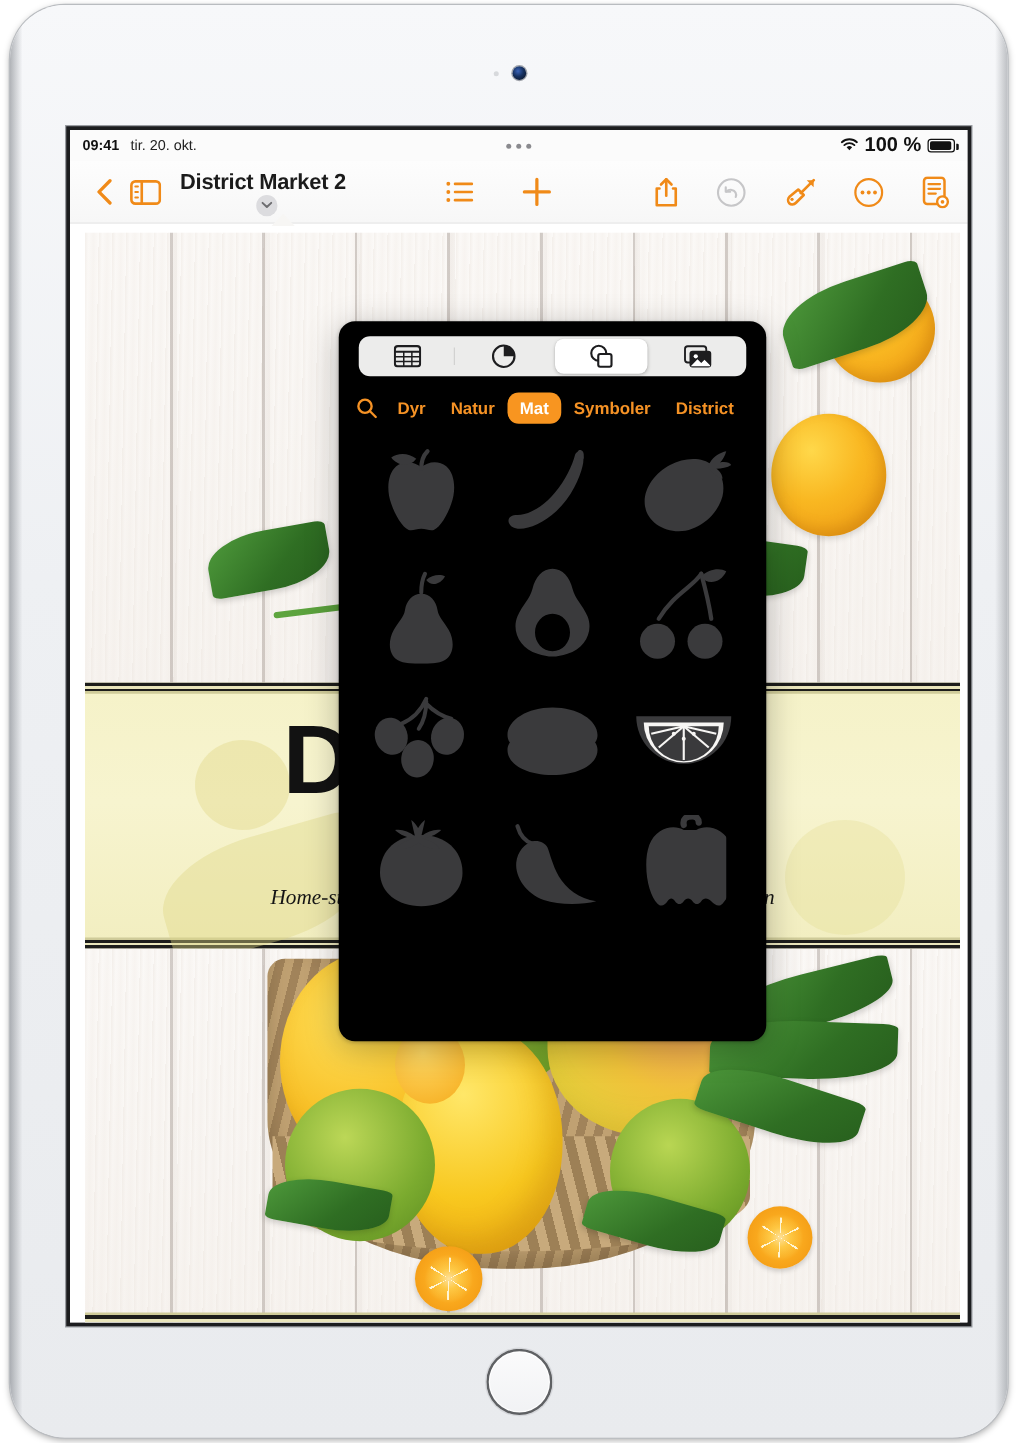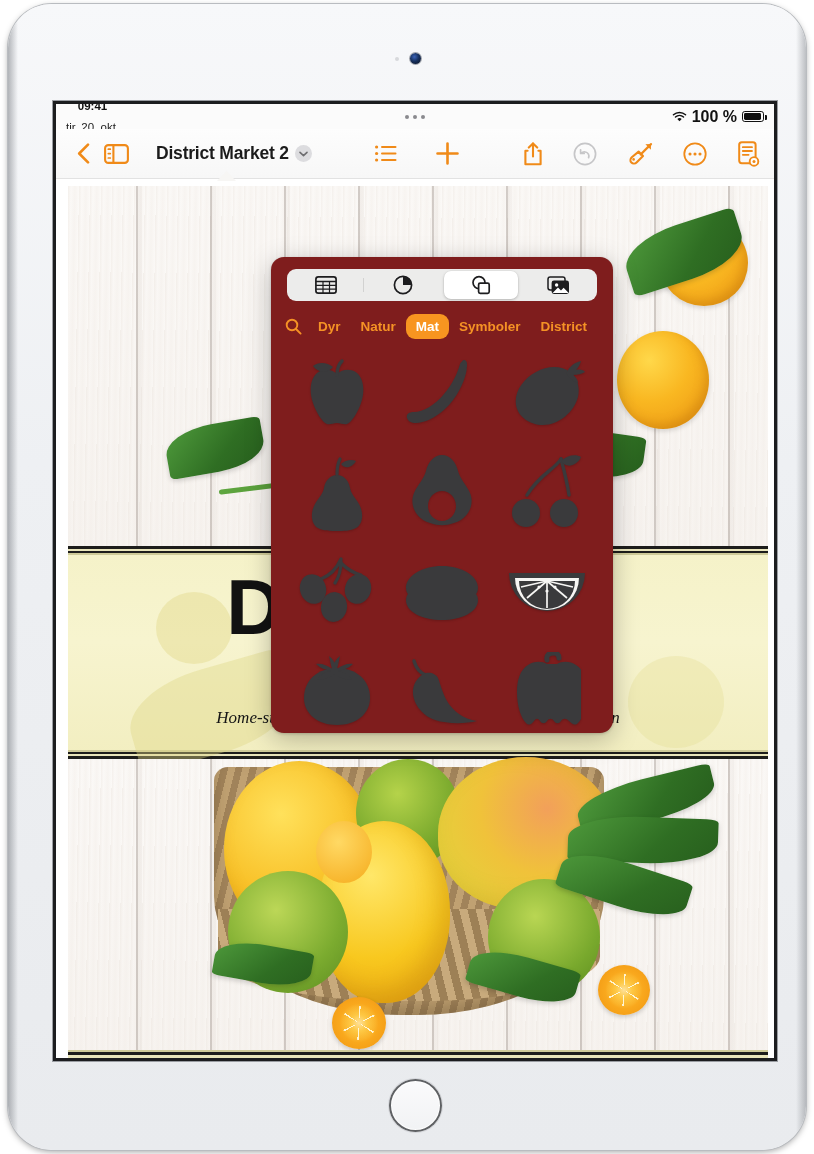--- a/index.html
+++ b/index.html
@@ -52,21 +52,21 @@
     box-shadow: 0 0 0 3px #1c1d1f, 0 0 0 4px #9a9da2;
   }
 
   
   #statusbar {
     position:absolute; left:0; top:0; width:100%; height:25px;
     background:#fbfbfb;
     display:flex; align-items:center;
     padding:0 10px; font-size:11.5px; color:#111; font-weight:700;
   }
-  #sb-left { display:flex; gap:9px; align-items:center;flex-direction:column; }
+  #sb-left { display:flex; gap:9px; align-items:flex-end; }
   #sb-date { font-weight:400; color:#222; }
   #sb-dots { position:absolute; left:50%; transform:translateX(-50%); display:flex; gap:4px; }
   #sb-dots i { width:4px;height:4px;border-radius:50%;background:#8a8a8e;display:block; }
   #sb-right { margin-left:auto; display:flex; align-items:center; gap:5px; font-size:16px; font-weight:600;}
   .batt { width:22px;height:11px;border:1.4px solid #111;border-radius:2.8px;position:relative;}
   .batt::after{content:"";position:absolute;right:-3.6px;top:3px;width:2px;height:5px;background:#111;border-radius:0 1px 1px 0;}
   .batt i{position:absolute;left:1.2px;top:1.2px;bottom:1.2px;width:17.2px;background:#111;border-radius:1.4px;display:block;}
 
   
   #toolbar {
@@ -163,22 +163,22 @@
   }
   .apple-mark { width:18px;height:20px;display:block; }
   #banner-tag {
     position:absolute; left:0; top:162px; width:100%;
     text-align:center; font-size:17px; font-style:italic;
     font-family:"Liberation Serif", serif; color:#151515;
   }
 
   
   #popover {
-    position:absolute; left:215px; top:78px; width:342px; height:476px;
-    background:#7f1d1d; border-radius:13px;
+    position:absolute; left:215px; top:78px; width:342px; height:576px;
+    background:#000000; border-radius:13px;
     box-shadow: 0 6px 26px rgba(0,0,0,.26), 0 1px 3px rgba(0,0,0,.18);
     overflow:hidden; z-index:50;
   }
   #pop-arrow{
     position:absolute; left:161px; top:-8px; width:19px; height:10px; z-index:51;
   }
   #seg {
     position:absolute; left:16px; top:12px; width:310px; height:32px;
     background:#ececeb; border-radius:9px; display:flex; align-items:center;
   }
@@ -253,21 +253,21 @@
       </div>
       <div class="tb-btn" style="width:40px;">
         <svg width="25" height="20" viewBox="0 0 25 20">
           <rect x="1.1" y="1.1" width="22.8" height="17.8" rx="3.2" stroke="#f08a18" stroke-width="2.1" fill="none"></rect>
           <line x1="9.4" y1="1.6" x2="9.4" y2="18.4" stroke="#f08a18" stroke-width="2.1"></line>
           <line x1="4.3" y1="5.2" x2="6.3" y2="5.2" stroke="#f08a18" stroke-width="1.7" stroke-linecap="round"></line>
           <line x1="4.3" y1="9.6" x2="6.3" y2="9.6" stroke="#f08a18" stroke-width="1.7" stroke-linecap="round"></line>
           <line x1="4.3" y1="14" x2="6.3" y2="14" stroke="#f08a18" stroke-width="1.7" stroke-linecap="round"></line>
         </svg>
       </div>
-      <div style="display:flex;align-items:center;margin-left:20px;">
+      <div style="display:flex;align-items:center;margin-left:8px;flex-direction:column;">
         <span id="doc-title">District Market 2</span>
         <span id="title-chev">
           <svg width="9" height="6" viewBox="0 0 9 6">
               <path d="M1 1.3 4.5 4.6 8 1.3" stroke="#6d6d70" stroke-width="1.6" fill="none" stroke-linecap="round" stroke-linejoin="round"></path>
             </svg>
         </span>
       </div>
 
       <div id="tb-mid">
         <div class="tb-btn">

